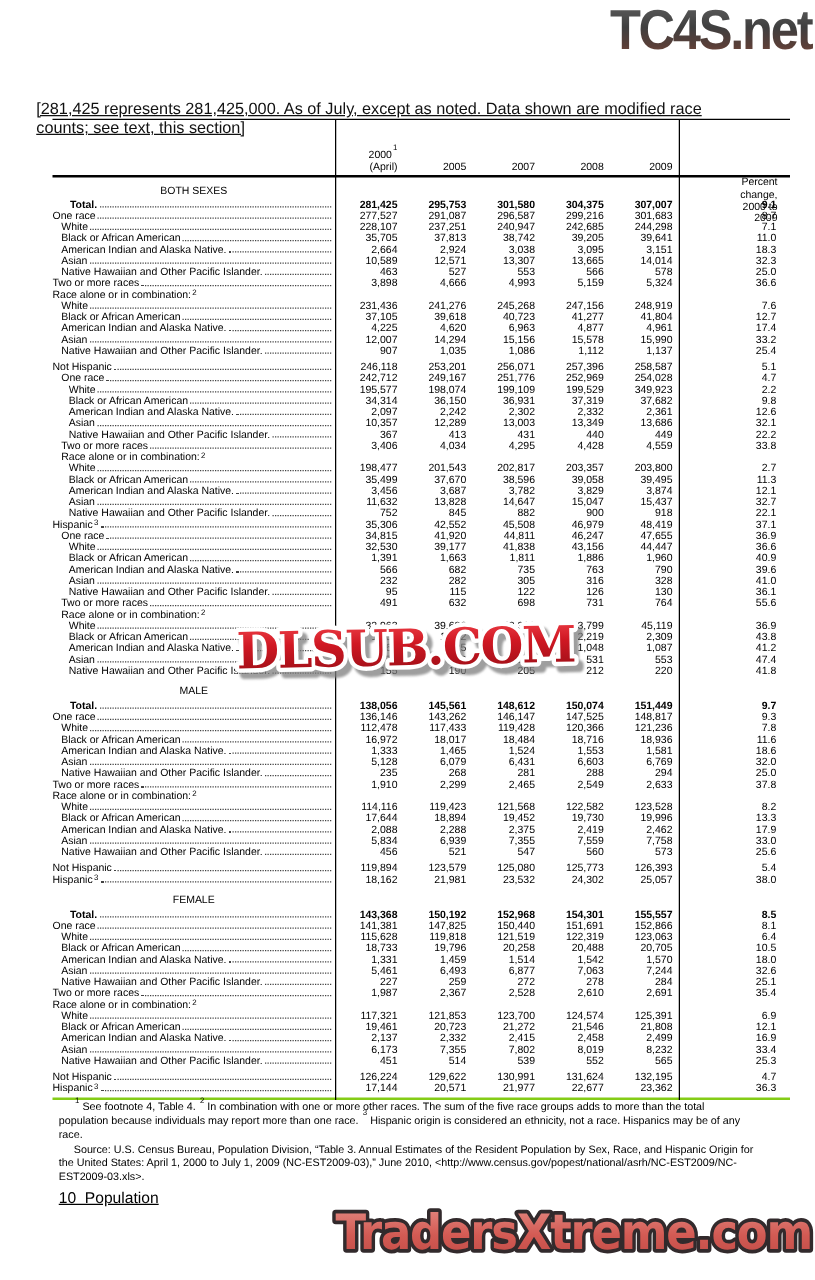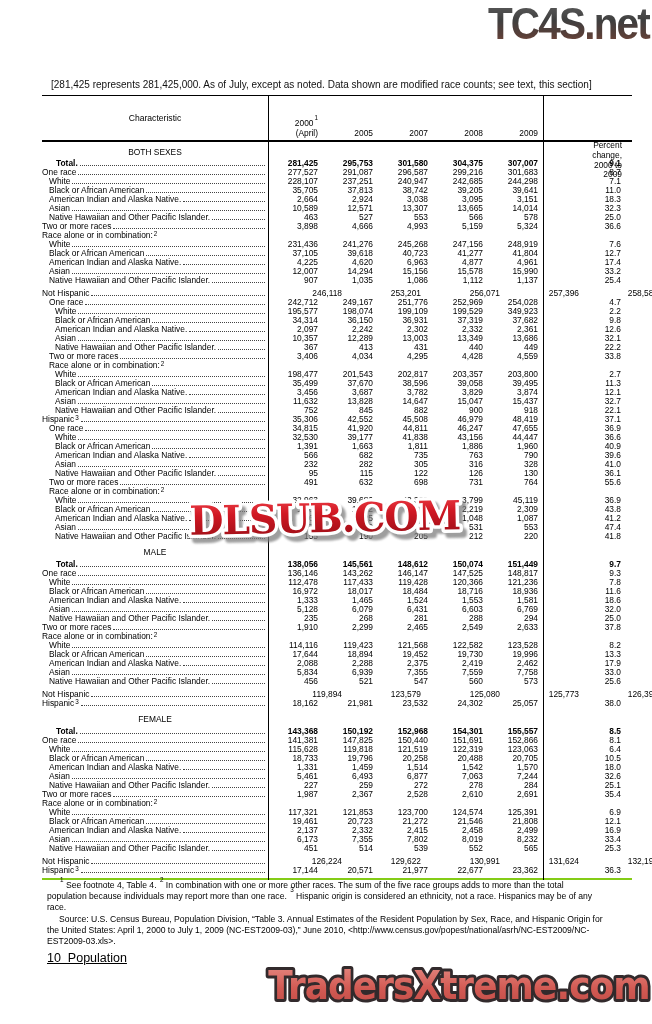--- a/index.html
+++ b/index.html
@@ -1,41 +1,41 @@
 <!DOCTYPE html>
 <html><head>
 <meta charset="utf-8">
 <style>
   html,body{margin:0;padding:0;background:#e8e8e8;}
   .page{position:relative;width:652px;height:1024px;background:#fff;margin:0 auto;overflow:hidden;
         font-family:"Liberation Sans",sans-serif;color:#000;}
   
   .title{position:absolute;left:47px;top:40px;width:560px;font-family:"Liberation Serif",serif;
          font-weight:bold;font-size:15.5px;line-height:18.5px;letter-spacing:.1px;}
-  .subtitle{position:absolute;left:51px;top:79px;width:560px;font-size:10px;color:#111;}
+  .subtitle{position:absolute;left:29px;top:79px;width:560px;font-size:13px;color:#111;text-decoration:underline;}
   
   .tbl{position:absolute;left:42px;top:95px;width:590px;border-top:1px solid #000;}
   .vl{position:absolute;top:0;bottom:0;width:1px;background:#000;}
   .vl1{left:226px}.vl2{left:501px}
   .thead{position:relative;height:44px;border-bottom:2px solid #000;}
   .char-h{position:absolute;left:0;top:0;width:226px;height:44px;display:flex;align-items:center;
           justify-content:center;font-size:8.6px;}
   .numgrp{position:absolute;left:226px;top:0;width:275px;height:14px;border-bottom:1px solid #000;
           text-align:center;font-size:8.6px;padding-top:2px;box-sizing:border-box;}
   .years{position:absolute;left:226px;bottom:0;width:275px;display:grid;grid-template-columns:repeat(5,55px);
          align-items:end;}
   .year{text-align:right;padding:0 5px 2px 0;font-size:8.4px;line-height:9.5px;}
   .pct-h{position:absolute;left:501px;top:0;width:89px;box-sizing:border-box;text-align:right;
          padding:2px 10px 0 0;font-size:8.4px;line-height:9.8px;margin-top:43px;}
   .tbody{padding:2px 0 3px;border-bottom:2px solid #84cc16;}
   .sect{width:226px;text-align:center;font-size:8.4px;height:10px;line-height:10px;margin:3px 0 2px;}
   .sect.later{margin-top:6px;margin-bottom:3px;}
   .row{display:grid;grid-template-columns:226px 55px 55px 55px 55px 55px 89px;height:9px;
        line-height:9px;font-size:8.4px;}
-  .row.gap{margin-top:4px;gap:24px;}
+  .row.gap{margin-top:4px;}
   .row.b{font-weight:bold;}
   .lbl{display:flex;align-items:baseline;white-space:nowrap;overflow:hidden;}
   .ind-0{padding-left:0}.ind-1{padding-left:7px}.ind-2{padding-left:13px}
   .ind-t{padding-left:14px;font-weight:bold}
   .dots{flex:1;min-width:5px;border-bottom:1px dotted #444;margin:0 3px 1px 2px;}
   .num{text-align:right;padding-right:5px;}
   .pct{text-align:right;padding-right:11px;}
   sup.fnm{font-size:6.3px;line-height:0;position:relative;top:-2.5px;padding-left:1px;}
   
   .fnotes{position:absolute;left:47px;top:880px;width:548px;font-size:8.6px;line-height:10.8px;
@@ -55,21 +55,20 @@
 
 <div class="page">
 
 
   <div class="subtitle">[281,425 represents 281,425,000. As of July, except as noted. Data shown are modified race counts; see text, this section]</div>
 
   <div class="tbl">
     <div class="vl vl1"></div>
     <div class="vl vl2"></div>
     <div class="thead">
-      <div class="char-h">Characteristic</div>
       <div class="years">
           <div class="year"><span class="txt">2000</span><sup class="fnm">1</sup><div>(April)</div></div>
           <div class="year"><span class="txt">2005</span></div>
           <div class="year"><span class="txt">2007</span></div>
           <div class="year"><span class="txt">2008</span></div>
           <div class="year"><span class="txt">2009</span></div>
         </div>
       <div class="pct-h">
           <div>Percent</div>
           <div>change,</div>

